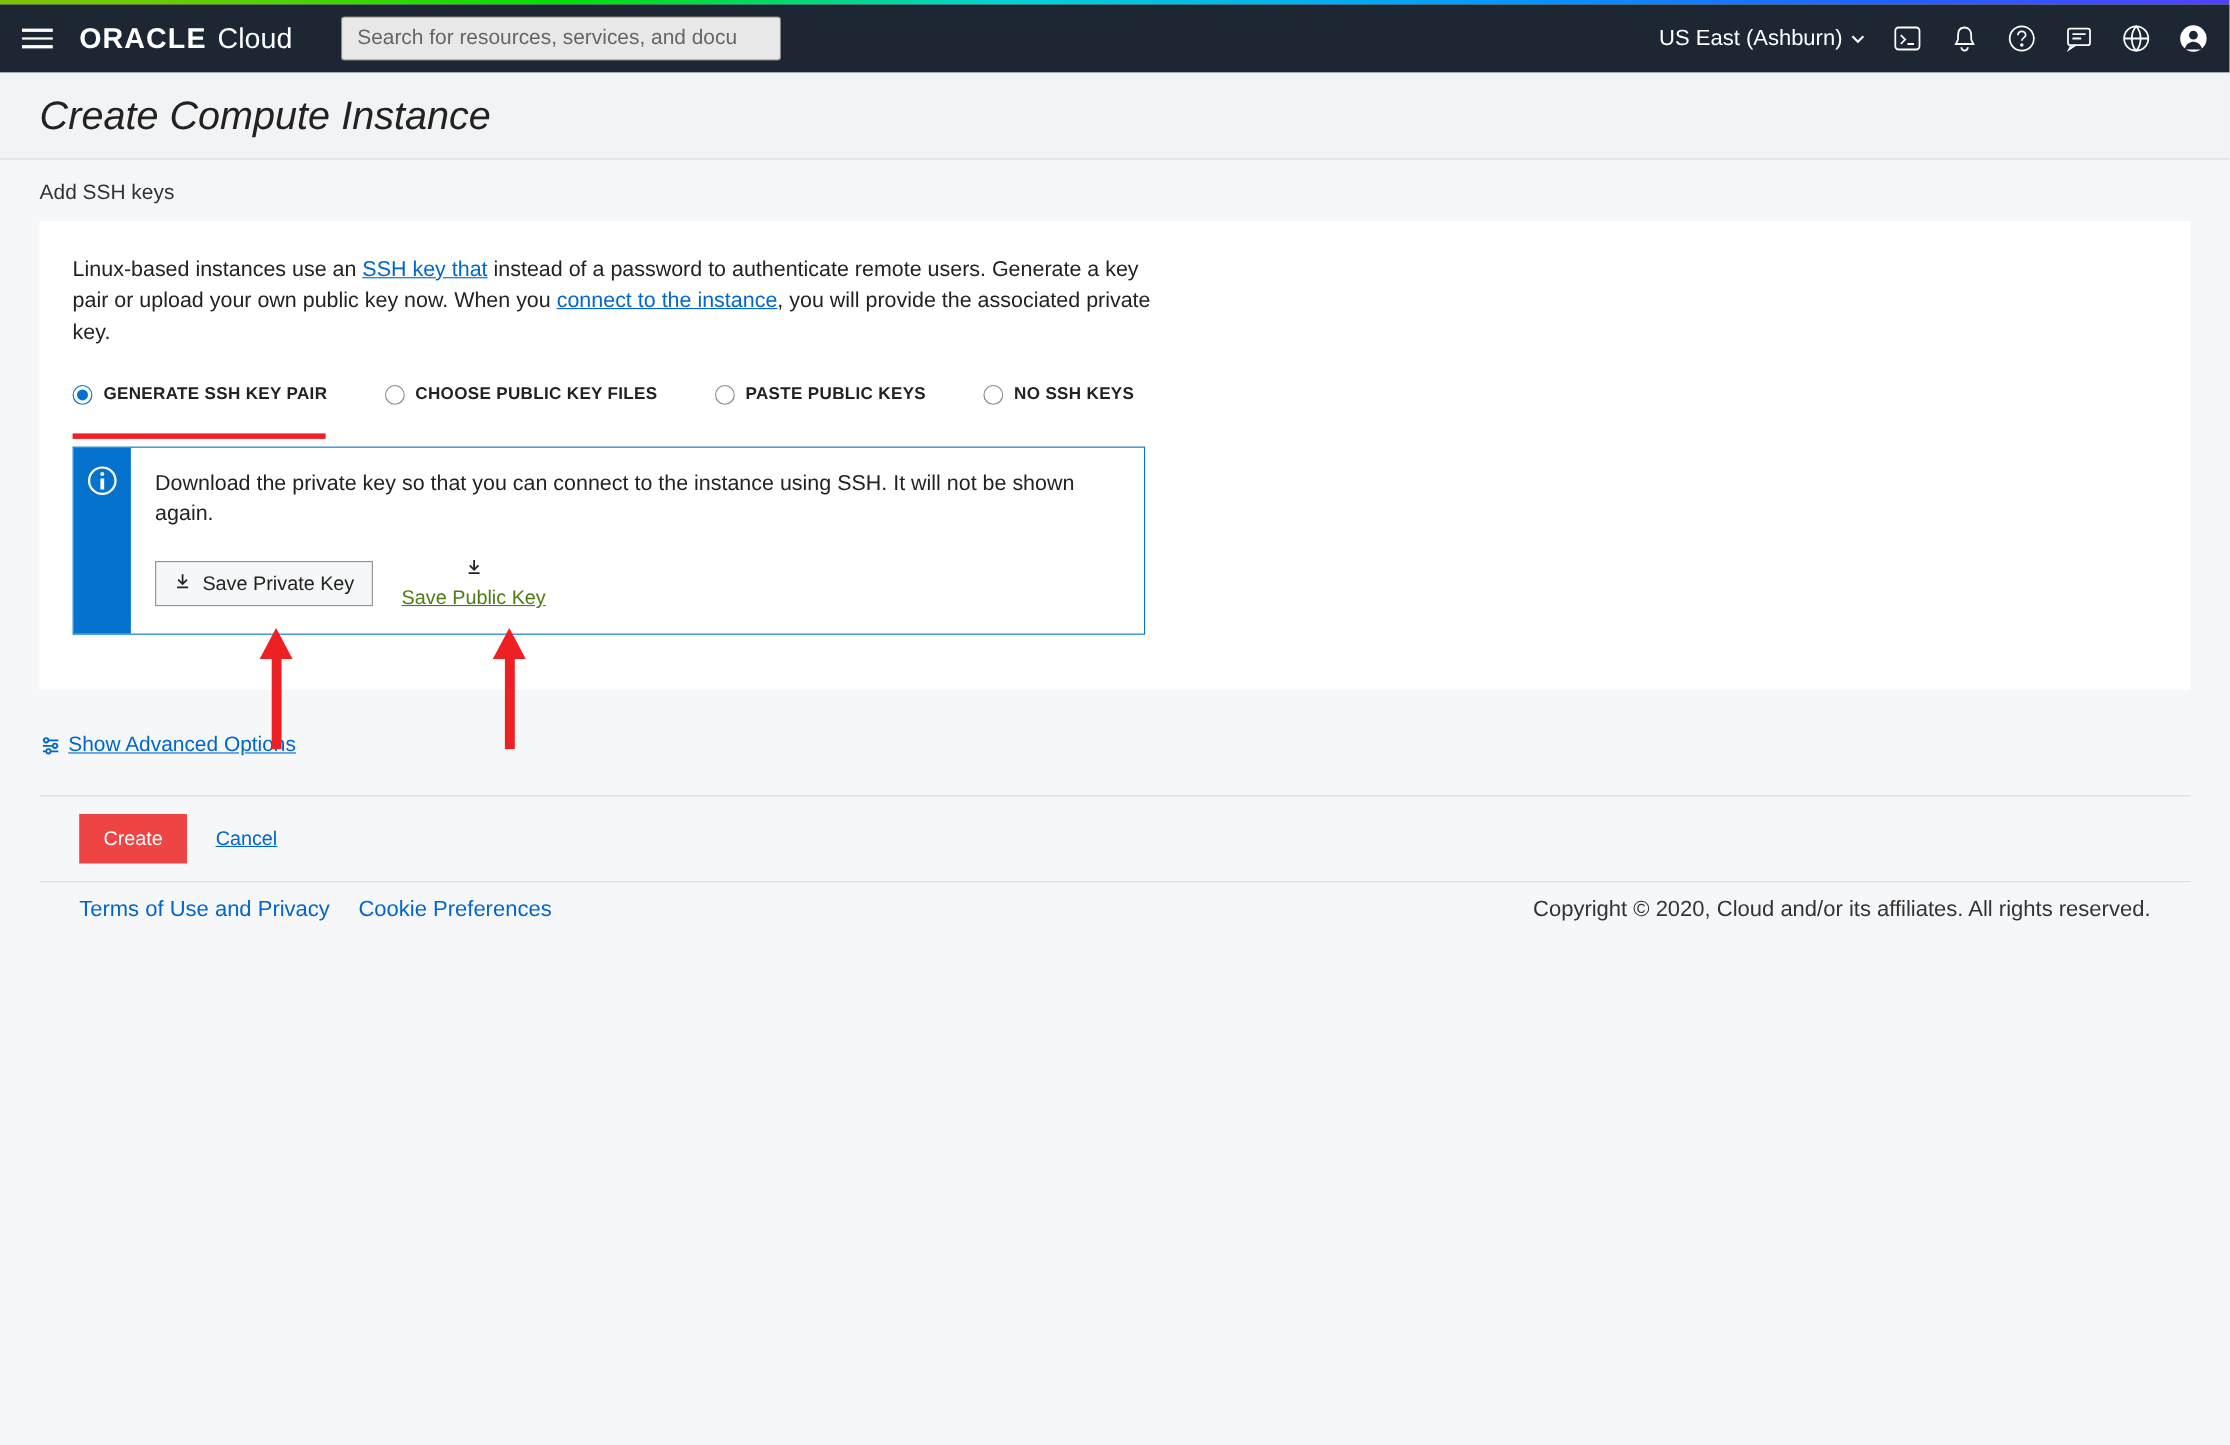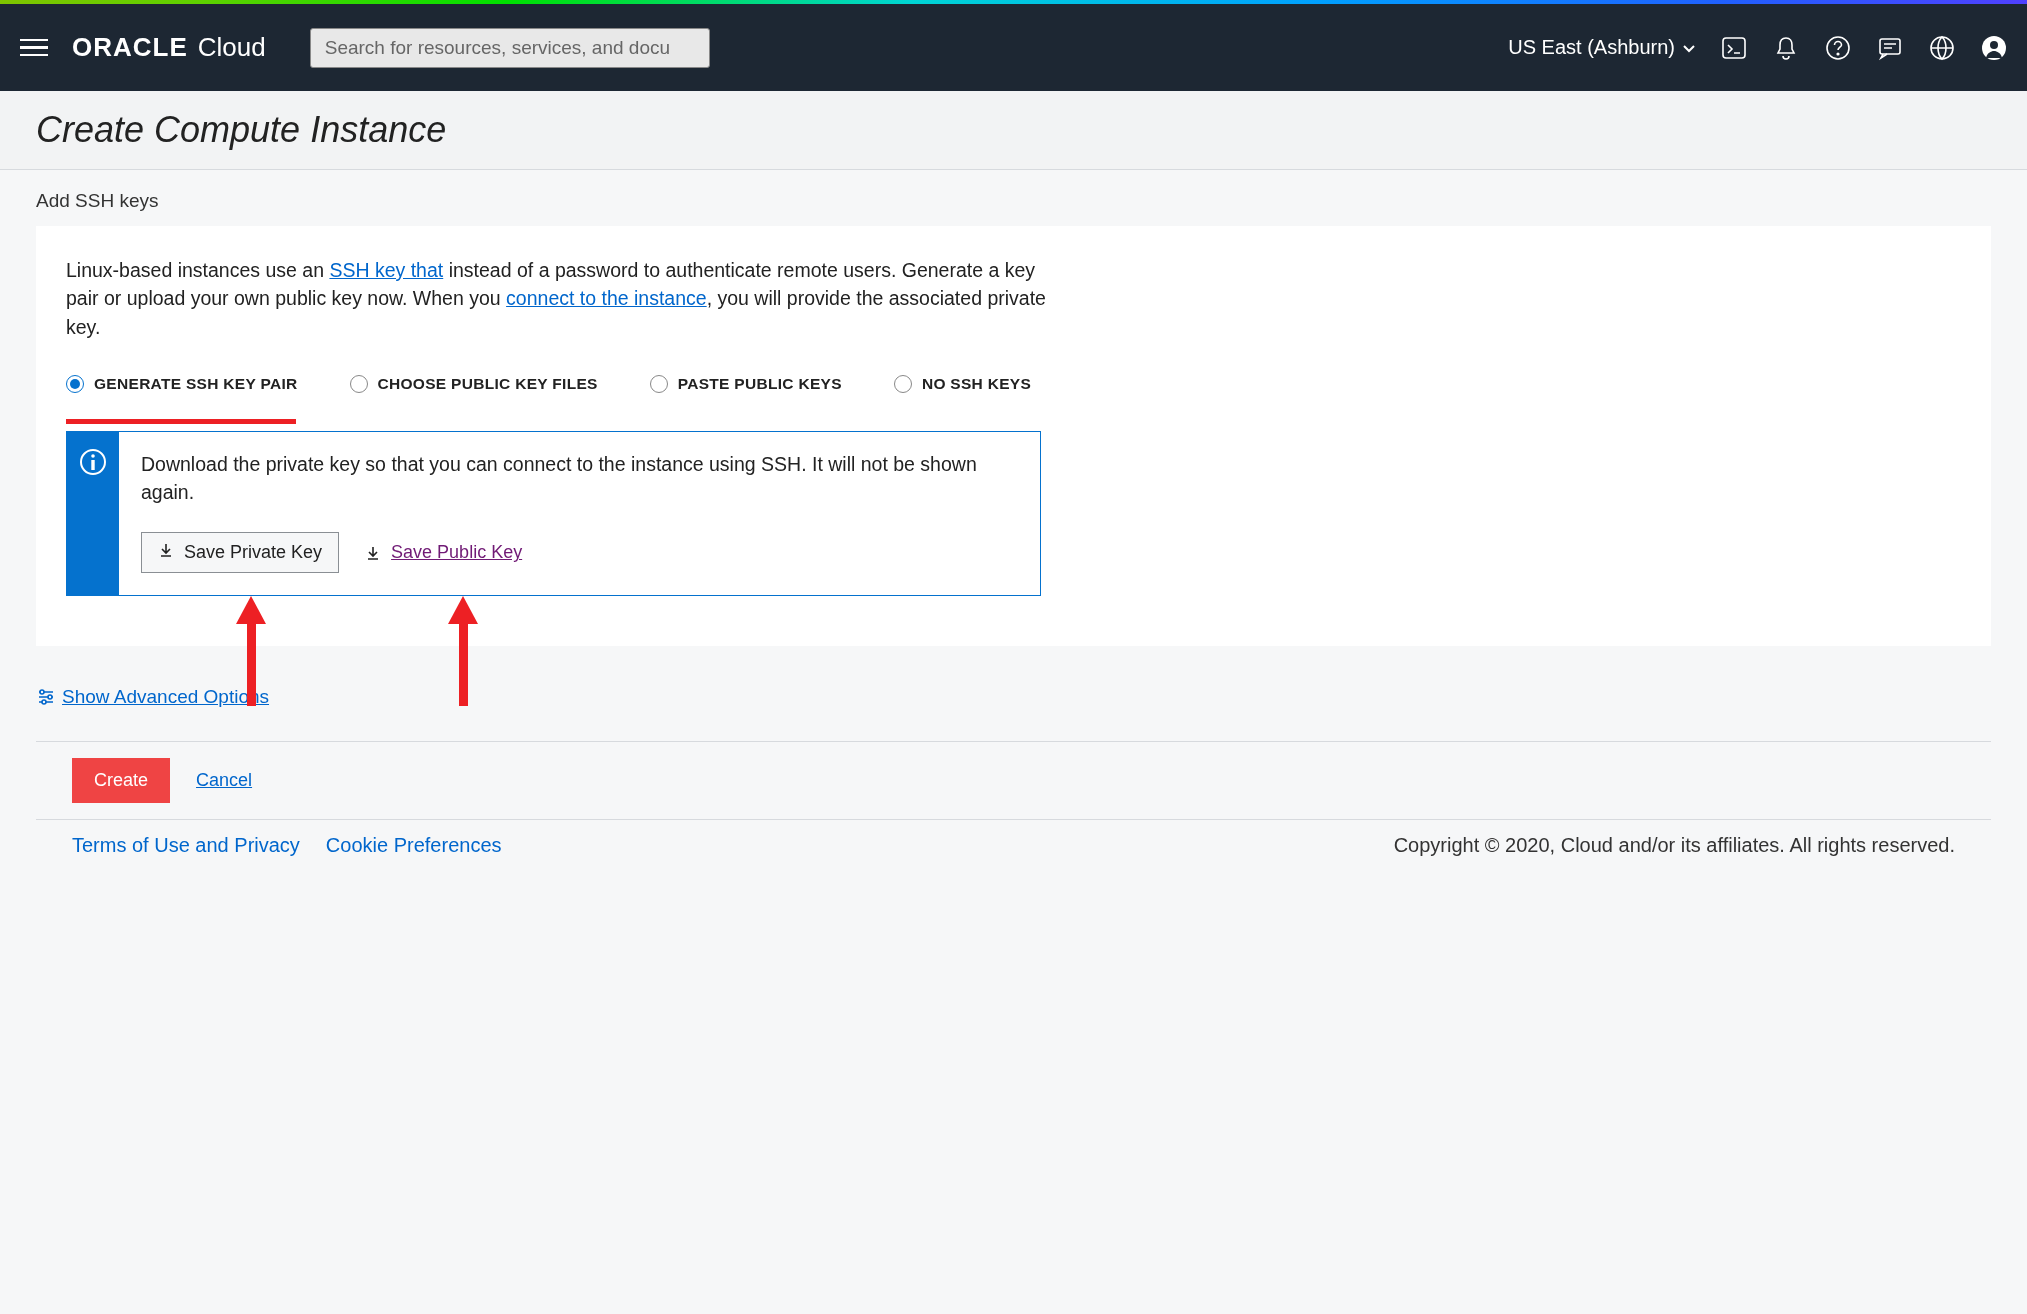--- a/index.html
+++ b/index.html
@@ -6,21 +6,21 @@
   html, body { width: 100%; height: 100%; font-family: -apple-system, BlinkMacSystemFont, "Segoe UI", Helvetica, Arial, sans-serif; }
   body { background: #f6f7f8; display: flex; flex-direction: column; }
 
   .gradient-bar {
     height: 4px;
     background: linear-gradient(90deg, #7fc400 0%, #5ed100 10%, #00e000 25%, #00d5d5 45%, #00a0ff 65%, #2060ff 85%, #5040ff 100%);
   }
 
   .topnav {
     background: #1d2733;
-    height: 87px;
+    height: 62px;
     display: flex;
     align-items: center;
     padding: 0 20px;
     gap: 24px;
     color: #fff;
   }
   .hamburger { cursor: pointer; display: flex; flex-direction: column; gap: 5px; }
   .hamburger span { display: block; width: 28px; height: 2.5px; background: #fff; }
   .brand { display: flex; align-items: baseline; gap: 10px; }
   .brand-oracle { font-weight: 700; font-size: 26px; letter-spacing: 1px; }
@@ -109,21 +109,21 @@
   .info-body { padding: 18px 22px 22px 22px; flex:1; }
   .info-msg { font-size: 19.5px; line-height:1.45; color:#222; }
   .info-actions { display:flex; gap: 26px; margin-top: 26px; align-items:center; }
   .btn {
     display:inline-flex; align-items:flex-start; gap:10px;
     border:1px solid #8a8f94; background:#f6f7f8;
     padding: 9px 16px; font-size:18px; cursor:pointer; color:#222;
   }
   .link-action {
     display:inline-flex; align-items:center; gap:10px;
-    color:#701a75; font-size:18px; cursor:pointer;
+    color:#4d7c0f; font-size:18px; cursor:pointer;flex-direction:column;
   }
   .link-action .lbl { text-decoration: underline; }
   .dl-icon { width:16px; height:16px; }
 
   .arrow-annotation {
     position:absolute; width:30px; height:110px; pointer-events:none;
     display:flex; flex-direction:column; align-items:center;
   }
   .arrow-annotation .head {
     width:0; height:0; border-left:15px solid transparent; border-right:15px solid transparent;

